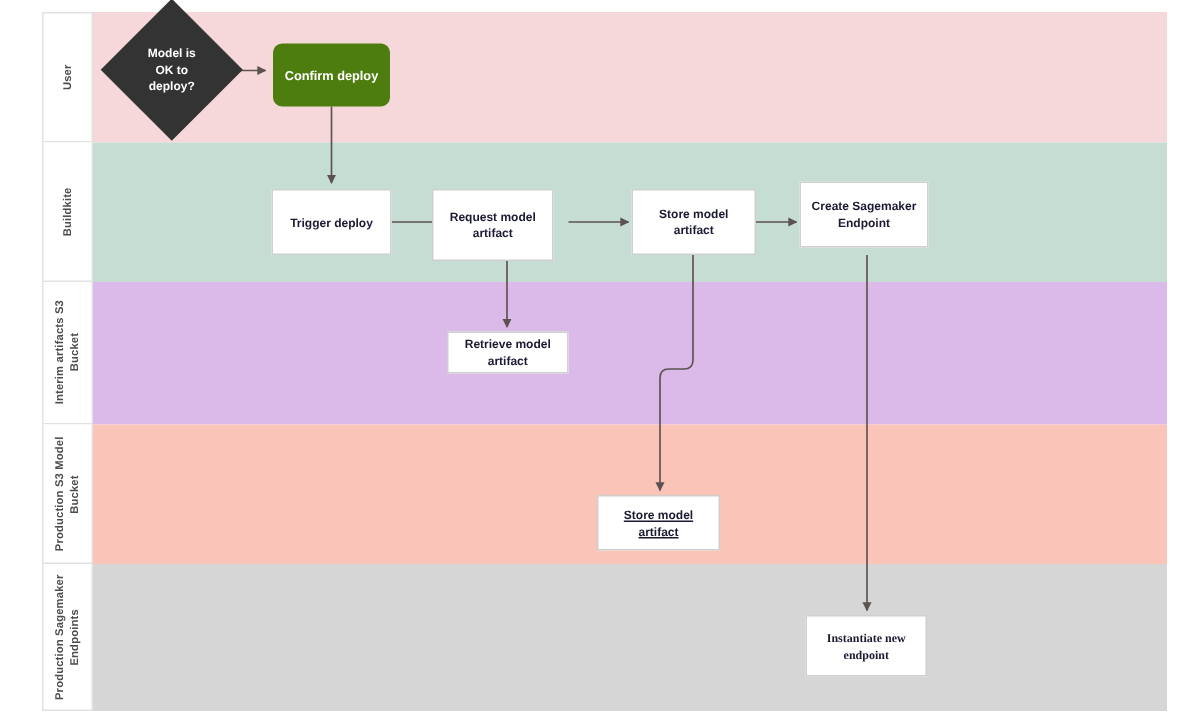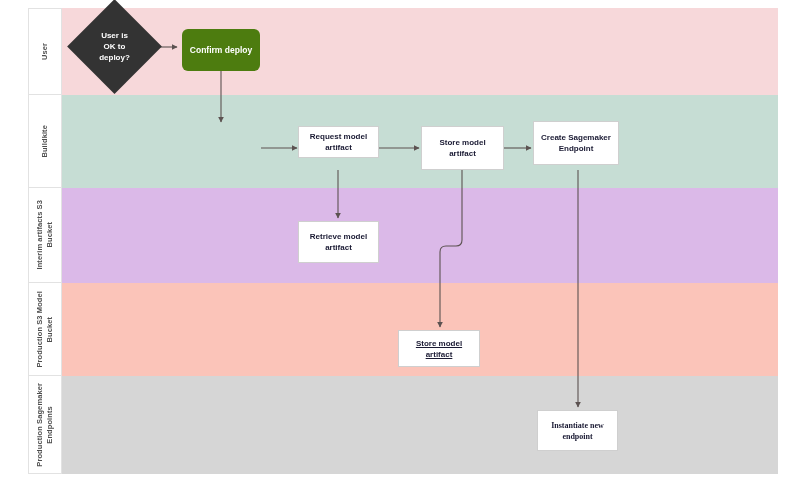--- a/index.html
+++ b/index.html
@@ -86,45 +86,48 @@
 
     <path class="edge" d="M 504 148 L 531 148" marker-end="url(#arrow)"></path>
 
     <path class="edge" d="M 462 170 L 462 240 Q 462 246 456 246 L 446 246 Q 440 246 440 252 L 440 327" marker-end="url(#arrow)"></path>
 
     <path class="edge" d="M 578 170 L 578 407" marker-end="url(#arrow)"></path>
   </svg>
 
   <div class="diamond" style="left:81px;top:13px;width:67px;height:67px;">
     <div class="dshape"></div>
-    <div class="dtext">User is
+    <div class="dtext">Model is
 OK to
 deploy?</div>
   </div>
 
   <div class="node blue" style="left:182px;top:29px;width:78px;height:42px;">
     <span>Confirm deploy</span>
   </div>
 
+  <div class="node" style="left:181px;top:126px;width:80px;height:44px;">
+    <span>Trigger deploy</span>
+  </div>
 
-  <div class="node" style="left:298px;top:126px;width:81px;height:32px;white-space:pre-line;">
+  <div class="node" style="left:288px;top:126px;width:81px;height:48px;white-space:pre-line;">
     <span style="white-space:pre-line;">Request model
 artifact</span>
   </div>
 
   <div class="node" style="left:421px;top:126px;width:83px;height:44px;">
     <span>Store model artifact</span>
   </div>
 
   <div class="node" style="left:533px;top:121px;width:86px;height:44px;white-space:pre-line;">
     <span style="white-space:pre-line;">Create Sagemaker
 Endpoint</span>
   </div>
 
-  <div class="node" style="left:298px;top:221px;width:81px;height:42px;white-space:pre-line;">
+  <div class="node" style="left:298px;top:221px;width:81px;height:28px;white-space:pre-line;">
     <span style="white-space:pre-line;">Retrieve model
 artifact</span>
   </div>
 
   <div class="node" style="left:398px;top:330px;width:82px;height:37px;text-decoration:underline;">
     <span>Store model artifact</span>
   </div>
 
   <div class="node" style="left:537px;top:410px;width:81px;height:41px;white-space:pre-line;font-family:Liberation Serif, serif;">
     <span style="white-space:pre-line;">Instantiate new

